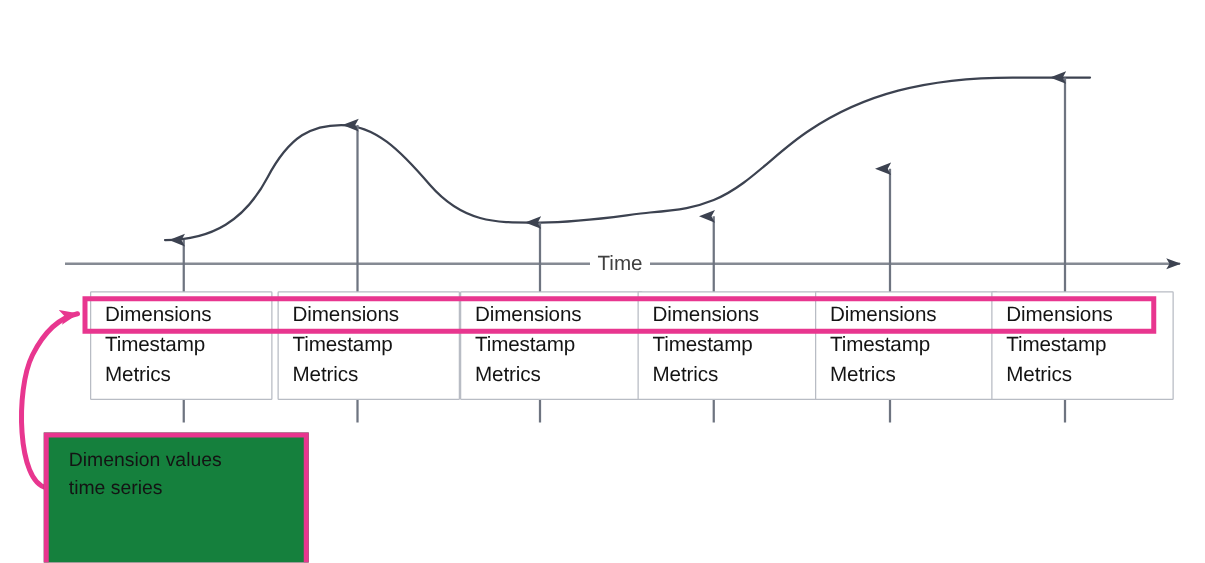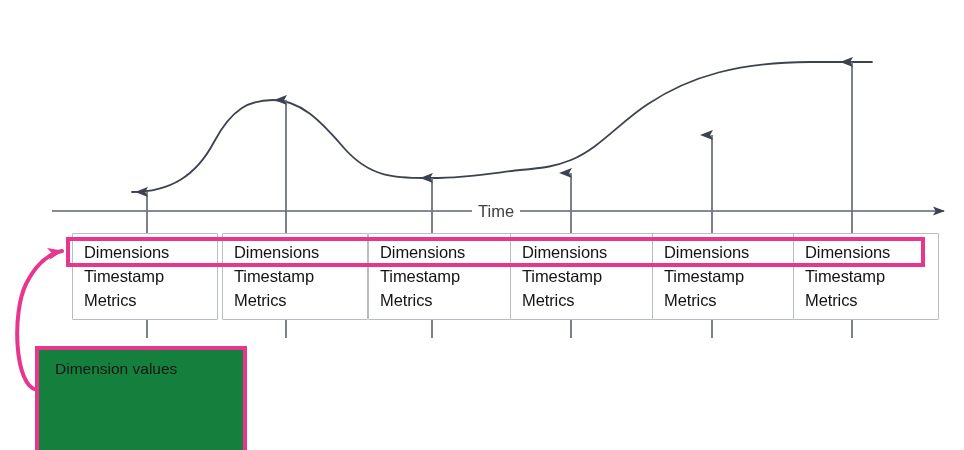--- a/index.html
+++ b/index.html
@@ -160,17 +160,18 @@
     <defs>
       <marker id="pinkArrow" markerWidth="15" markerHeight="13" refX="14" refY="6.5" orient="auto" markerUnits="userSpaceOnUse">
         <path d="M0,0.5 L15,6.5 L0,12.5 L3.6,6.5 Z" fill="#e8368f"></path>
       </marker>
     </defs>
     <path d="M 37 390 C 14 386 12 312 26 284 C 36 264 48 254 62 251" fill="none" stroke="#e8368f" stroke-width="4" stroke-linecap="round" marker-end="url(#pinkArrow)"></path>
   </svg>
 
   <div class="callout-box">
     <div class="callout-line">Dimension values</div>
+    <div class="callout-line">time series</div>
   </div>
 
   <div class="axis-label">Time</div>
 
 </div>
 
 </body></html>

